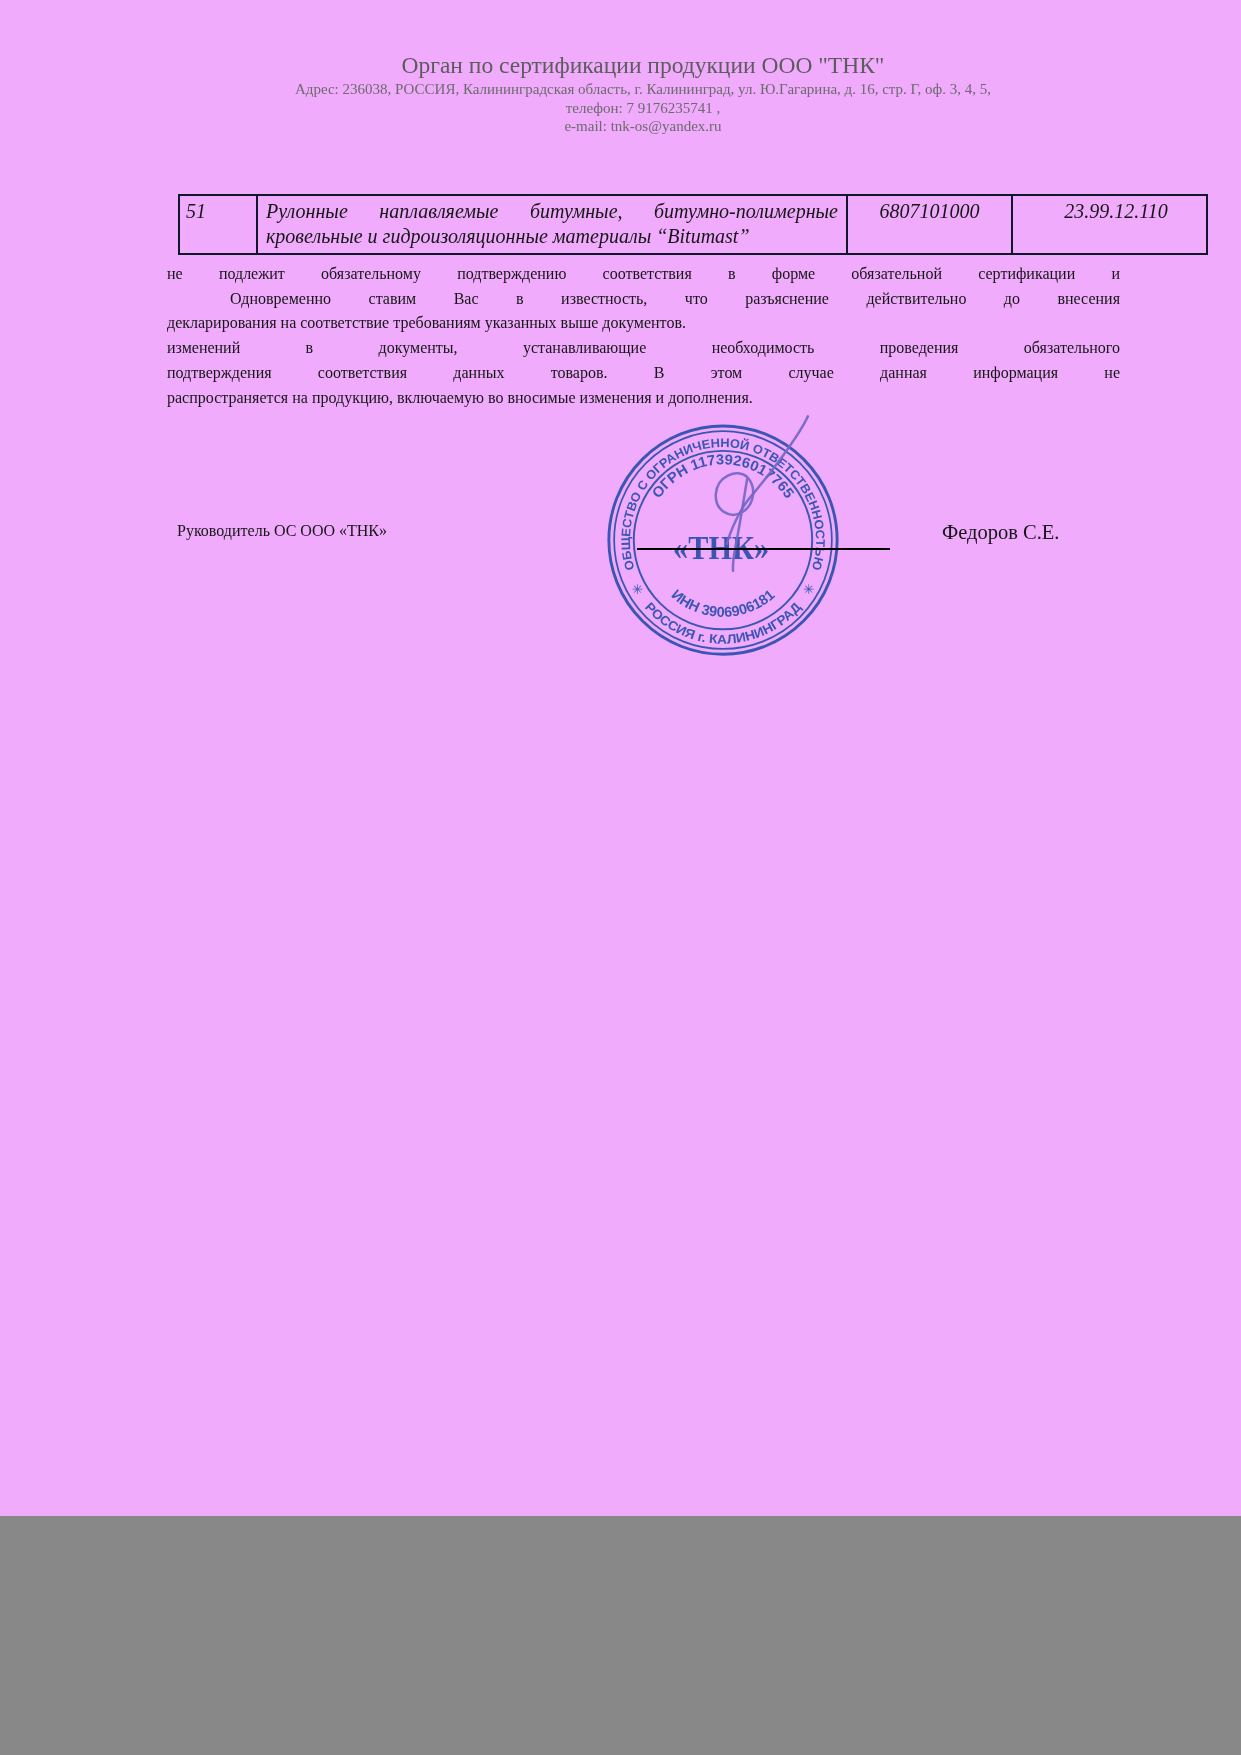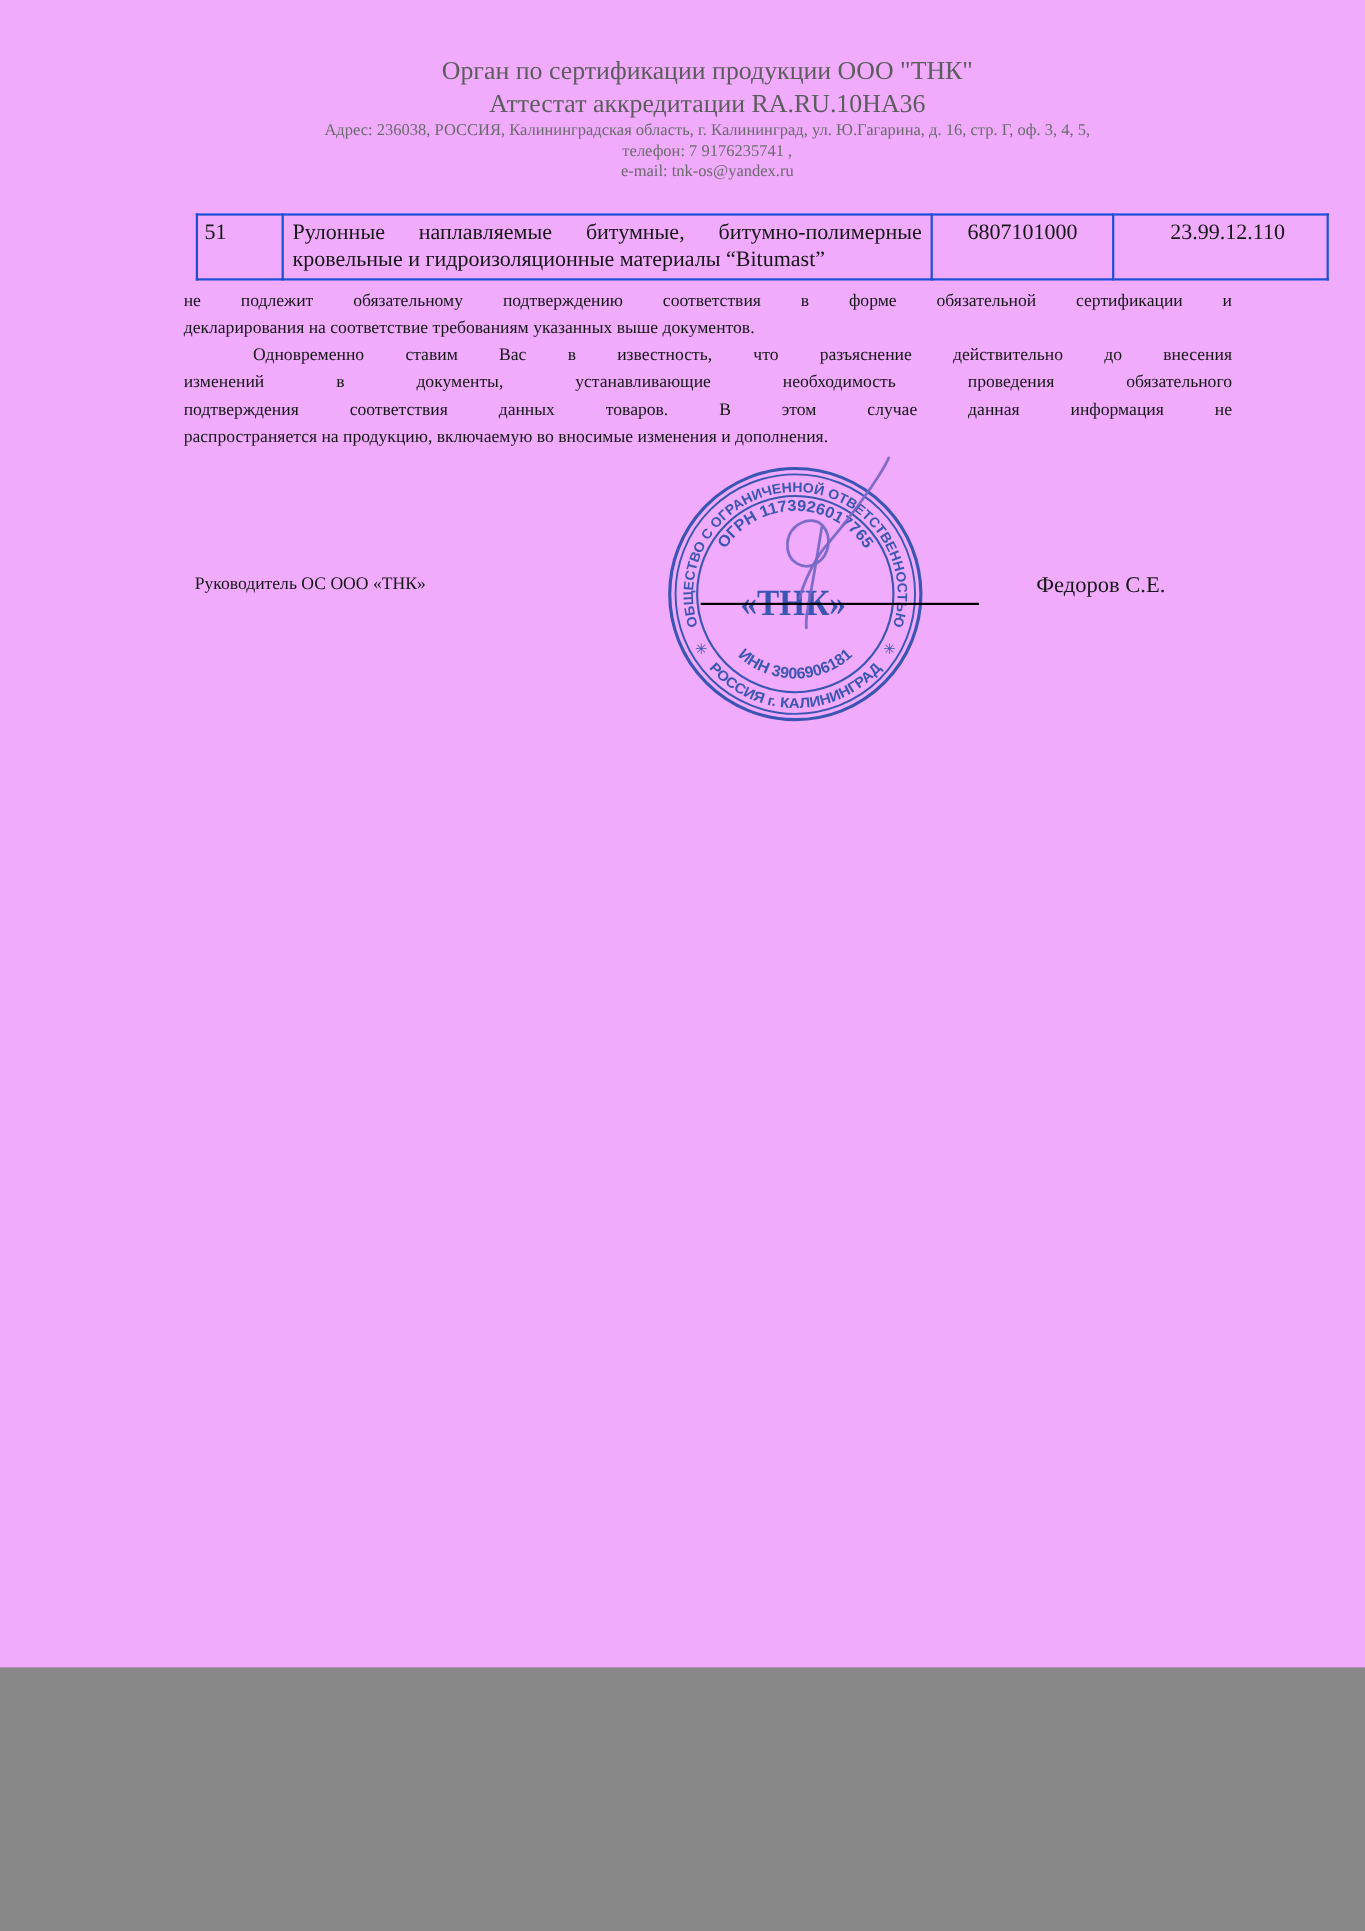--- a/index.html
+++ b/index.html
@@ -22,21 +22,21 @@
   
   .hdr{position:absolute;left:165px;top:50px;width:956px;text-align:center;color:var(--header-gray);}
   .hdr-title{font-size:23.5px;line-height:30px;white-space:nowrap;}
   .hdr-sub{font-size:15px;line-height:18.5px;color:var(--subheader-gray);white-space:nowrap;}
   
   .tbl{
     position:absolute;left:178px;top:194px;
     border-collapse:collapse;table-layout:fixed;
     width:945px;font-size:20px;line-height:24.5px;
   }
-  .tbl td{border:2px solid #1d4ed8;vertical-align:top;padding:3px 8px 5px 8px;}
+  .tbl td{border:2px solid #0f172a;vertical-align:top;padding:3px 8px 5px 8px;font-style:italic;}
   .tbl .c-num{width:62px;padding-left:6px;}
   .tbl .c-desc{width:572px;}
   .tbl .c-code{width:147px;text-align:center;}
   .tbl .c-okpd{width:164px;text-align:center;padding-left:21px;}
   .just-line{text-align:justify;text-align-last:justify;}
   .last-line{text-align:left;text-align-last:left;}
   
   .body-text{position:absolute;left:167px;top:262px;width:953px;font-size:16px;}
   .body-text .bl{line-height:24.7px;}
   .indent{padding-left:63px;}
@@ -50,21 +50,20 @@
   .stamp-center-text{fill:var(--stamp-blue);font-family:"Liberation Serif","DejaVu Serif",serif;font-weight:bold;}
   .scribble{fill:none;stroke:var(--signature-ink);stroke-width:2.6;stroke-linecap:round;stroke-linejoin:round;opacity:0.92;}
 </style>
 </head>
 <body>
 
 <div class="page">
 
   <div class="hdr">
     <div class="hdr-title">Орган по сертификации продукции ООО "ТНК"</div>
-    <div class="hdr-title">Аттестат аккредитации RA.RU.10HA36</div>
     <div class="hdr-sub">Адрес: 236038, РОССИЯ, Калининградская область, г. Калининград, ул. Ю.Гагарина, д. 16, стр. Г, оф. 3, 4, 5,</div>
     <div class="hdr-sub">телефон: 7 9176235741 ,</div>
     <div class="hdr-sub">e-mail: tnk-os@yandex.ru</div>
   </div>
 
   <table class="tbl">
     <tbody>
       <tr>
         <td class="c-num">51</td>
         <td class="c-desc">
@@ -72,22 +71,22 @@
           <div class="last-line">кровельные и гидроизоляционные материалы “Bitumast”</div>
         </td>
         <td class="c-code">6807101000</td>
         <td class="c-okpd">23.99.12.110</td>
       </tr>
     </tbody>
   </table>
 
   <div class="body-text">
     <div class="bl just-line">не подлежит обязательному подтверждению соответствия в форме обязательной сертификации и</div>
+    <div class="bl just-line indent">Одновременно ставим Вас в известность, что разъяснение действительно до внесения</div>
     <div class="bl last-line">декларирования на соответствие требованиям указанных выше документов.</div>
-    <div class="bl just-line indent">Одновременно ставим Вас в известность, что разъяснение действительно до внесения</div>
     <div class="bl just-line">изменений в документы, устанавливающие необходимость проведения обязательного</div>
     <div class="bl just-line">подтверждения соответствия данных товаров. В этом случае данная информация не</div>
     <div class="bl last-line">распространяется на продукцию, включаемую во вносимые изменения и дополнения.</div>
   </div>
 
   <div class="sig-title">Руководитель ОС ООО «ТНК»</div>
   <div class="sig-line"></div>
   <div class="sig-name">Федоров С.Е.</div>
 
   <svg class="stamp" viewBox="0 -20 250 270" aria-hidden="true">

